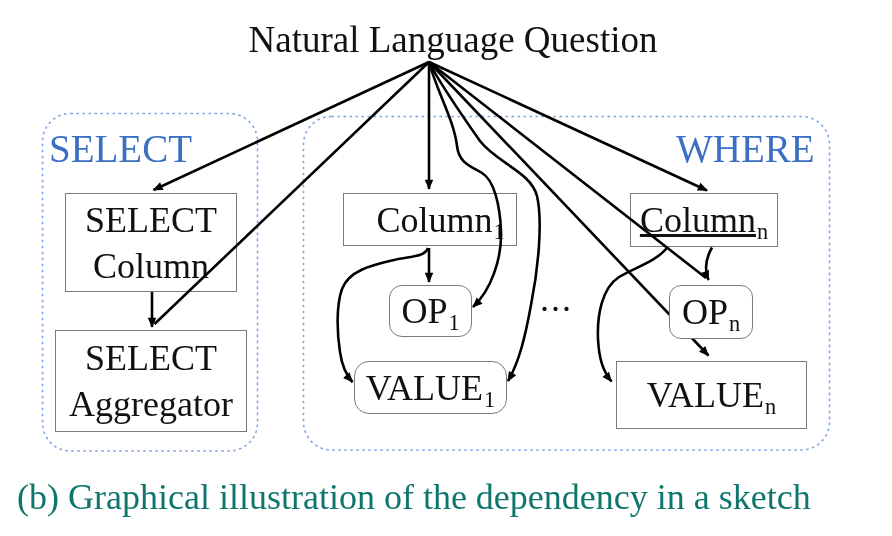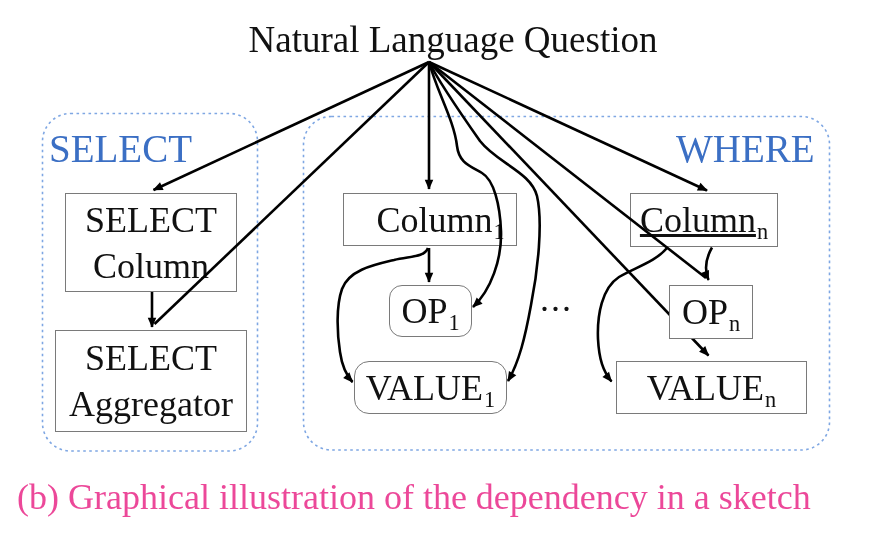--- a/index.html
+++ b/index.html
@@ -35,21 +35,21 @@
     font-size:39px;color:#3b6fc4;z-index:2;white-space:nowrap;
   }
   .group-label.select{left:49px;}
   .group-label.where{left:676px;}
   .ellipsis{
     position:absolute;left:540px;top:278px;
     font-size:36px;color:#111111;z-index:2;letter-spacing:2px;
   }
   .caption{
     position:absolute;left:17px;top:476px;
-    font-size:36px;color:#ec4899;z-index:2;white-space:nowrap;
+    font-size:36px;color:#0f766e;z-index:2;white-space:nowrap;
   }
 </style>
 </head>
 <body>
 
 <div class="stage">
 
   <svg class="layer-bg" width="892" height="536" viewBox="0 0 892 536">
     <defs>
       <marker id="ah-bg" viewBox="0 0 10 10" refX="8.8" refY="5" markerWidth="4.6" markerHeight="4.2" orient="auto-start-reverse">
@@ -80,25 +80,25 @@
   </div>
 
   <div class="node" style="left:354px;top:361px;width:153px;height:53px;border-radius:15px;">
     <span><span>VALUE</span><sub>1</sub></span>
   </div>
 
   <div class="node" style="left:630px;top:193px;width:148px;height:54px;text-decoration:underline;">
     <span><span>Column</span><sub>n</sub></span>
   </div>
 
-  <div class="node" style="left:669px;top:285px;width:84px;height:54px;">
+  <div class="node" style="left:669px;top:285px;width:84px;height:54px;border-radius:12px;">
     <span><span>OP</span><sub>n</sub></span>
   </div>
 
-  <div class="node" style="left:616px;top:361px;width:191px;height:53px;">
+  <div class="node" style="left:616px;top:361px;width:191px;height:68px;">
     <span><span>VALUE</span><sub>n</sub></span>
   </div>
 
   <svg class="layer-fg" width="892" height="536" viewBox="0 0 892 536">
     <defs>
       <marker id="ah-fg" viewBox="0 0 10 10" refX="8.8" refY="5" markerWidth="4.6" markerHeight="4.2" orient="auto-start-reverse">
         <path d="M0.4,1.1 L9.6,5 L0.4,8.9 Z" fill="#000000"></path>
       </marker>
     </defs>
     <g fill="none" stroke="#000000" stroke-width="2.6">

